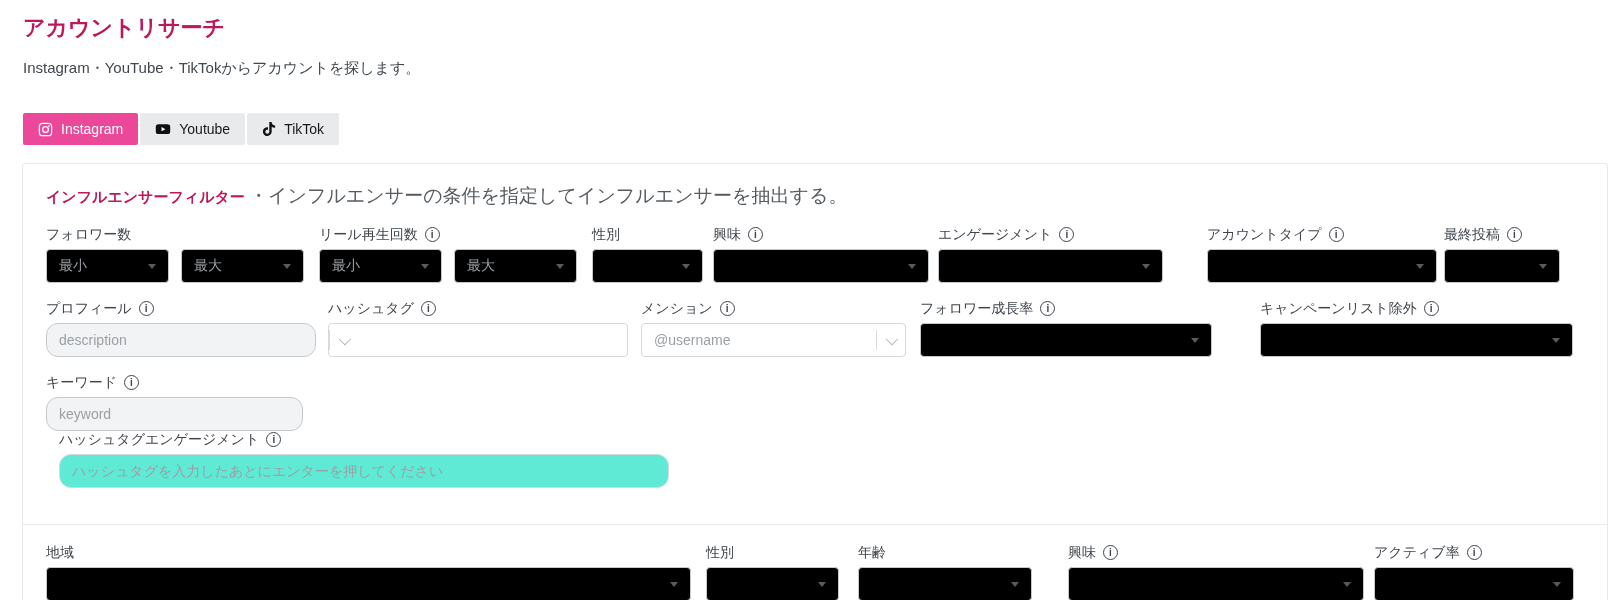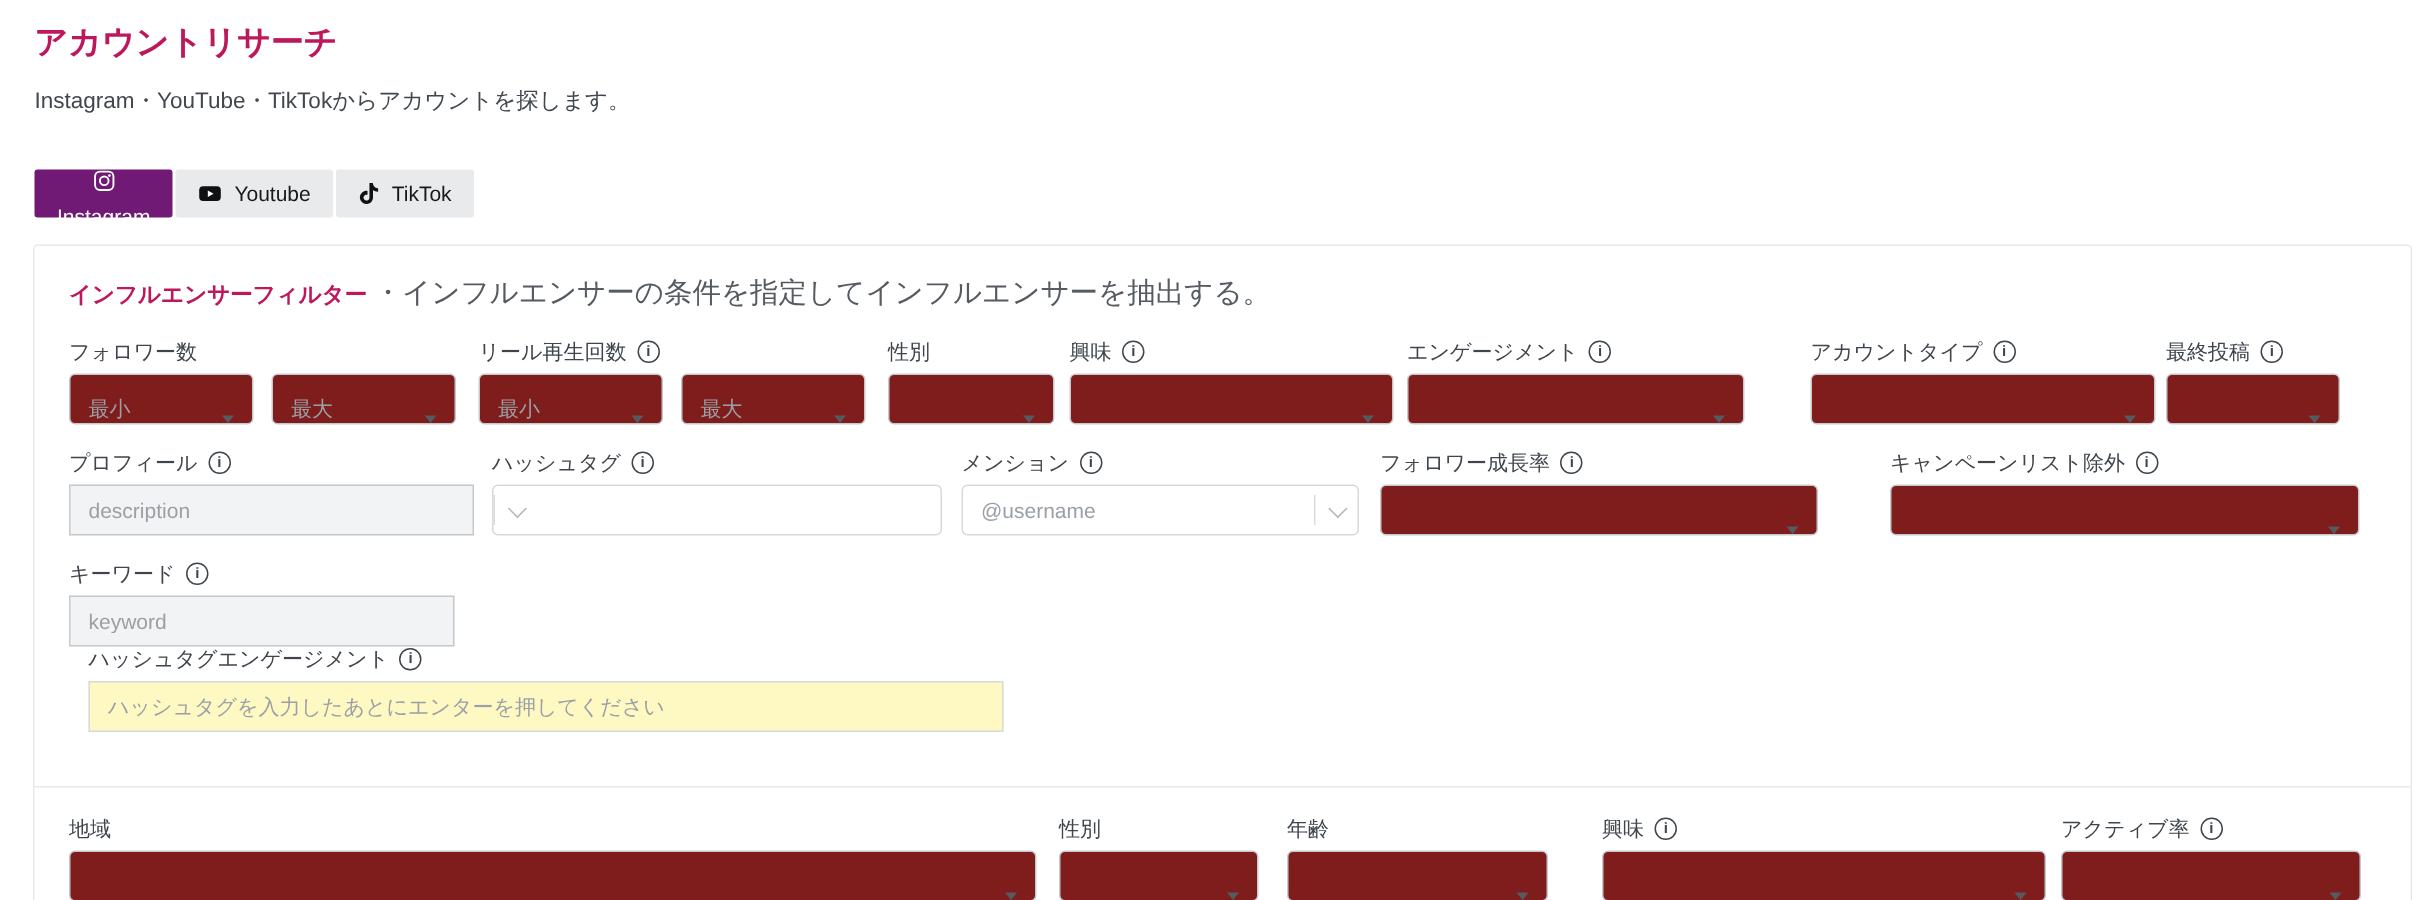--- a/index.html
+++ b/index.html
@@ -5,21 +5,21 @@
   * { box-sizing: border-box; margin: 0; padding: 0; }
   html,body { width:1612px; height:600px; overflow:hidden; background:#fff; }
   body { font-family:"Liberation Sans","DejaVu Sans",sans-serif; color:#21262c; }
 
   .page-title { font-size:22px; font-weight:700; color:#be185d; margin:14px 0 0 23px; line-height:28px; }
   .page-subtitle { font-size:15px; color:#41474e; margin:16px 0 0 23px; line-height:20px; }
 
   .tabs { display:flex; gap:2px; margin:35px 0 0 23px; }
   .tab { height:32px; display:flex; align-items:center; gap:8px; padding:0 15px;
          background:#e9eaeb; color:#17191c; font-size:14px; border-radius:2px; cursor:pointer; }
-  .tab.active { background:#701a75; color:#fff;flex-direction:column; }
+  .tab.active { background:#ec4899; color:#fff; }
   .tab svg { display:block; }
 
   .card { margin:18px 3px 0 22px; width:1586px; min-height:470px;
           border:1px solid #e7e9ea; border-radius:3px; padding:22px 24px 40px 23px; }
 
   .sec-head { font-size:15px; line-height:19px; }
   .sec-title { font-weight:700; color:#be185d; }
   .sec-desc { color:#555b61; font-size:19px; }
 
   .row { display:flex; align-items:flex-start; }
@@ -29,30 +29,30 @@
   .rowf { margin-top:19px; }
 
   .flabel { display:flex; align-items:center; gap:7px; font-size:14px; color:#3f454c;
             line-height:17px; margin-bottom:6px; white-space:nowrap; }
   .info { width:15px; height:15px; border:1.3px solid #3f454c; border-radius:50%;
           display:inline-flex; align-items:center; justify-content:center; flex:none; cursor:pointer; }
   .info i { font-style:normal; font-size:10px; font-weight:600; color:#3f454c; line-height:1; }
 
   .pair { display:flex; gap:12px; }
 
-  .sel { height:34px; background:#7f1d1d; border:1px solid #c6c9cc; border-radius:4px;
-         display:flex; align-items:flex-end; justify-content:space-between; padding:0 12px; cursor:pointer; }
+  .sel { height:34px; background:#000000; border:1px solid #c6c9cc; border-radius:4px;
+         display:flex; align-items:center; justify-content:space-between; padding:0 12px; cursor:pointer; }
   .sel .ph { font-size:14px; color:#9aa0a6; }
   .caret { width:0; height:0; border-left:4.5px solid transparent; border-right:4.5px solid transparent;
            border-top:5.5px solid #555b61; flex:none; margin-left:auto; }
   .sel .ph + .caret { margin-left:8px; }
 
-  .tinput { height:34px; width:100%; background:#f2f3f4; border:1px solid #c6c9cc; border-radius:0;
+  .tinput { height:34px; width:100%; background:#f2f3f4; border:1px solid #c6c9cc; border-radius:12px;
             padding:0 12px; font-size:14px; color:#333; font-family:inherit; outline:none; }
-  .tinput.white { background:#fef9c3; border-color:#d6d9dc; }
+  .tinput.white { background:#5eead4; border-color:#d6d9dc; }
   .tinput::placeholder { color:#9aa0a6; }
 
   .combo { height:34px; background:#fff; border:1px solid #d6d9dc; border-radius:4px;
            display:flex; align-items:center; padding:0 10px 0 0; }
   .combo input { flex:1; height:100%; border:none; background:transparent; padding:0 8px 0 12px;
                  font-size:14px; color:#333; font-family:inherit; outline:none; min-width:0; }
   .combo input::placeholder { color:#9aa0a6; }
   .combo-sep { width:1px; height:20px; background:#dadde0; flex:none; margin-right:9px; }
   .chev { width:9px; height:9px; border-right:1.8px solid #b4b9be; border-bottom:1.8px solid #b4b9be;
           transform:rotate(45deg) translateY(-2px); flex:none; }

